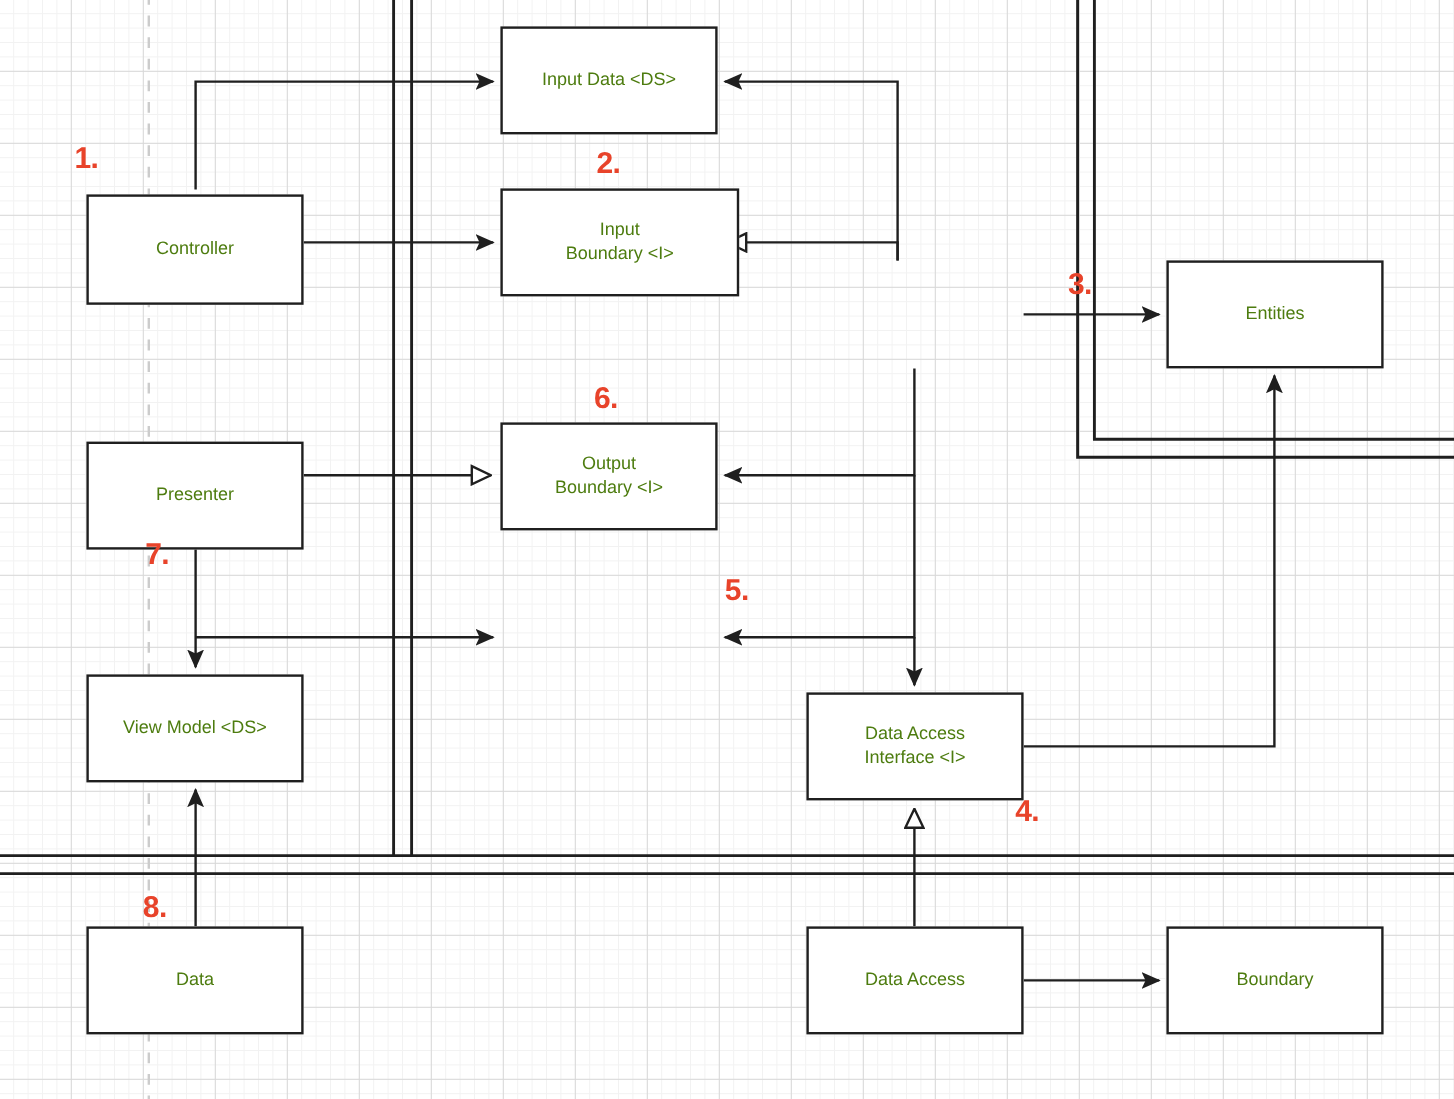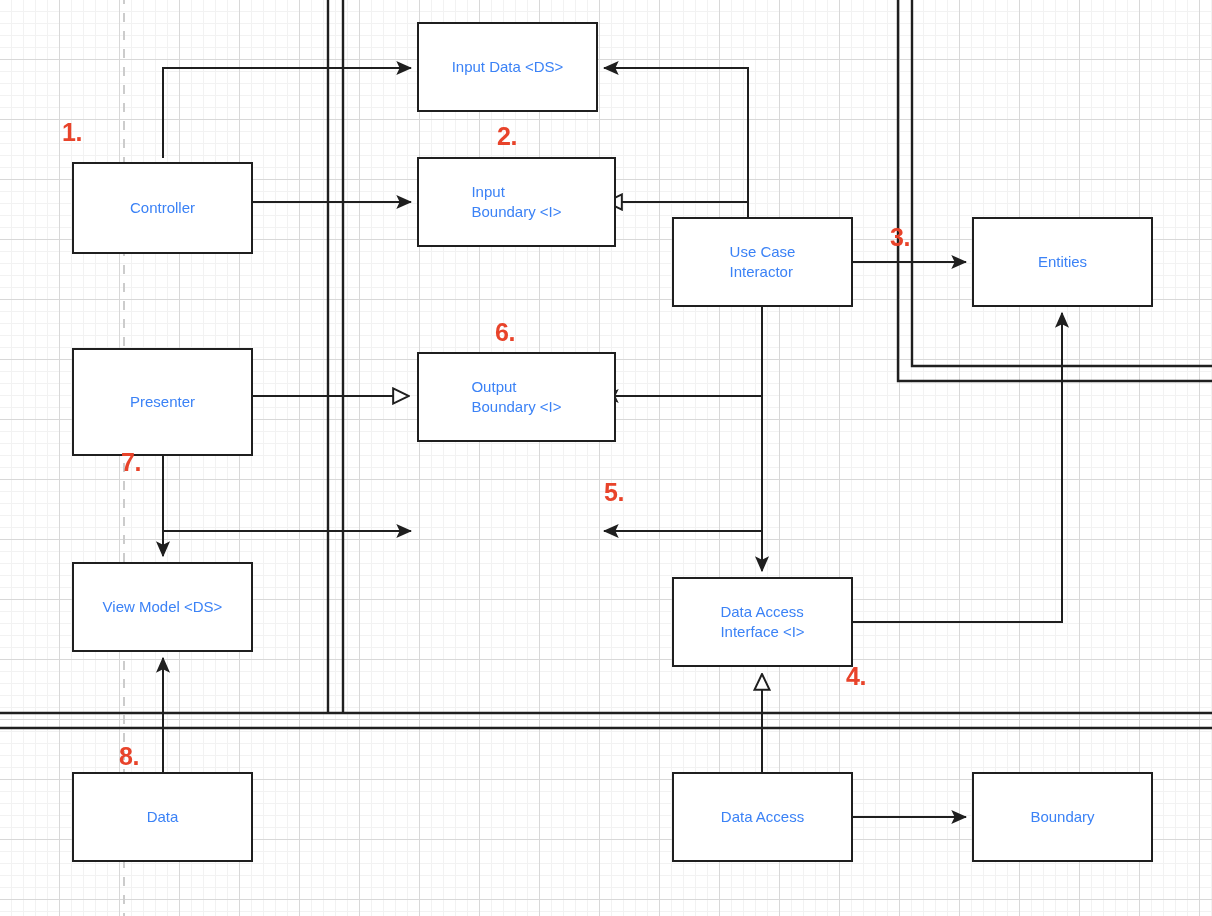--- a/index.html
+++ b/index.html
@@ -34,23 +34,23 @@
     pointer-events: none;
   }
   .node {
     position: absolute;
     box-sizing: border-box;
     background: #ffffff;
     border: 2px solid #1f1f1f;
     display: flex;
     align-items: center;
     justify-content: center;
-    text-align: left;
+    text-align: center;
     font-size: 15px;
-    color: #3b82f6;
+    color: #4d7c0f;
     line-height: 1.35;
     white-space: pre-line;
     z-index: 3;
   }
   .marker {
     position: absolute;
     color: #e8432a;
     font-weight: bold;
     font-size: 25px;
     font-family: "Liberation Sans", sans-serif;
@@ -119,28 +119,26 @@
     <path d="M 124 -5 L 124 916" stroke="#cccccc" stroke-width="2" stroke-dasharray="9 9" fill="none"></path>
   </svg>
 
   <div class="node" style="left:72px; top:162px; width:181px; height:92px;">Controller</div>
 
   <div class="node" style="left:417px; top:22px; width:181px; height:90px;">Input Data &lt;DS&gt;</div>
 
   <div class="node" style="left:417px; top:157px; width:199px; height:90px;">Input
 Boundary &lt;I&gt;</div>
 
-  <div class="node" style="left:672px; top:217px; width:181px; height:90px;">Use Case
-Interactor</div>
 
   <div class="node" style="left:972px; top:217px; width:181px; height:90px;">Entities</div>
 
-  <div class="node" style="left:72px; top:348px; width:181px; height:108px;">Presenter</div>
+  <div class="node" style="left:72px; top:368px; width:181px; height:90px;">Presenter</div>
 
-  <div class="node" style="left:417px; top:352px; width:199px; height:90px;">Output
+  <div class="node" style="left:417px; top:352px; width:181px; height:90px;">Output
 Boundary &lt;I&gt;</div>
 
 
   <div class="node" style="left:72px; top:562px; width:181px; height:90px;">View Model &lt;DS&gt;</div>
 
   <div class="node" style="left:672px; top:577px; width:181px; height:90px;">Data Access
 Interface &lt;I&gt;</div>
 
   <div class="node" style="left:72px; top:772px; width:181px; height:90px;">Data</div>
 

